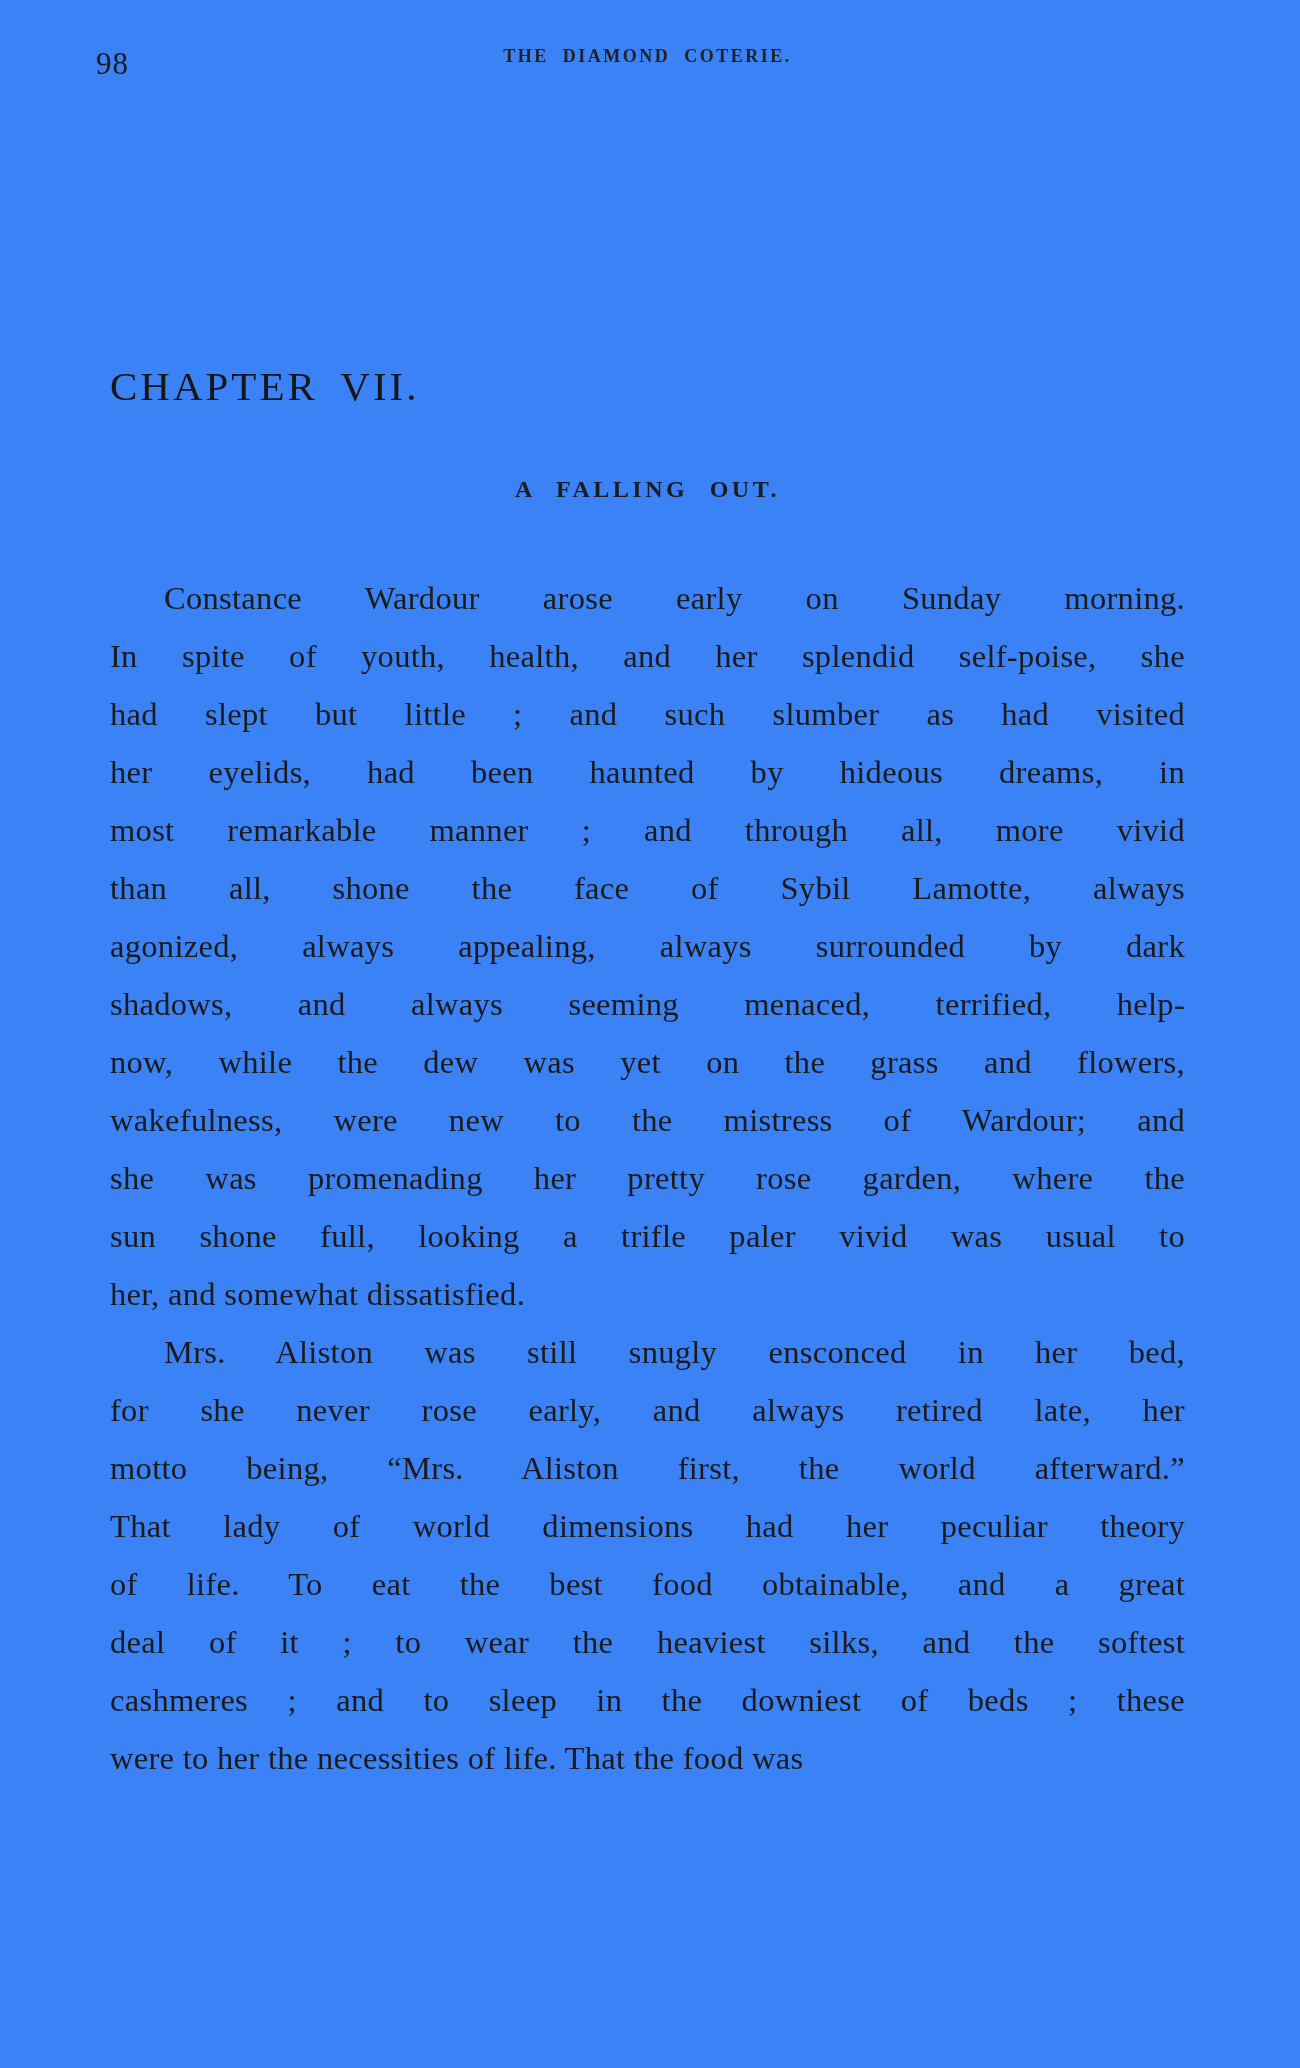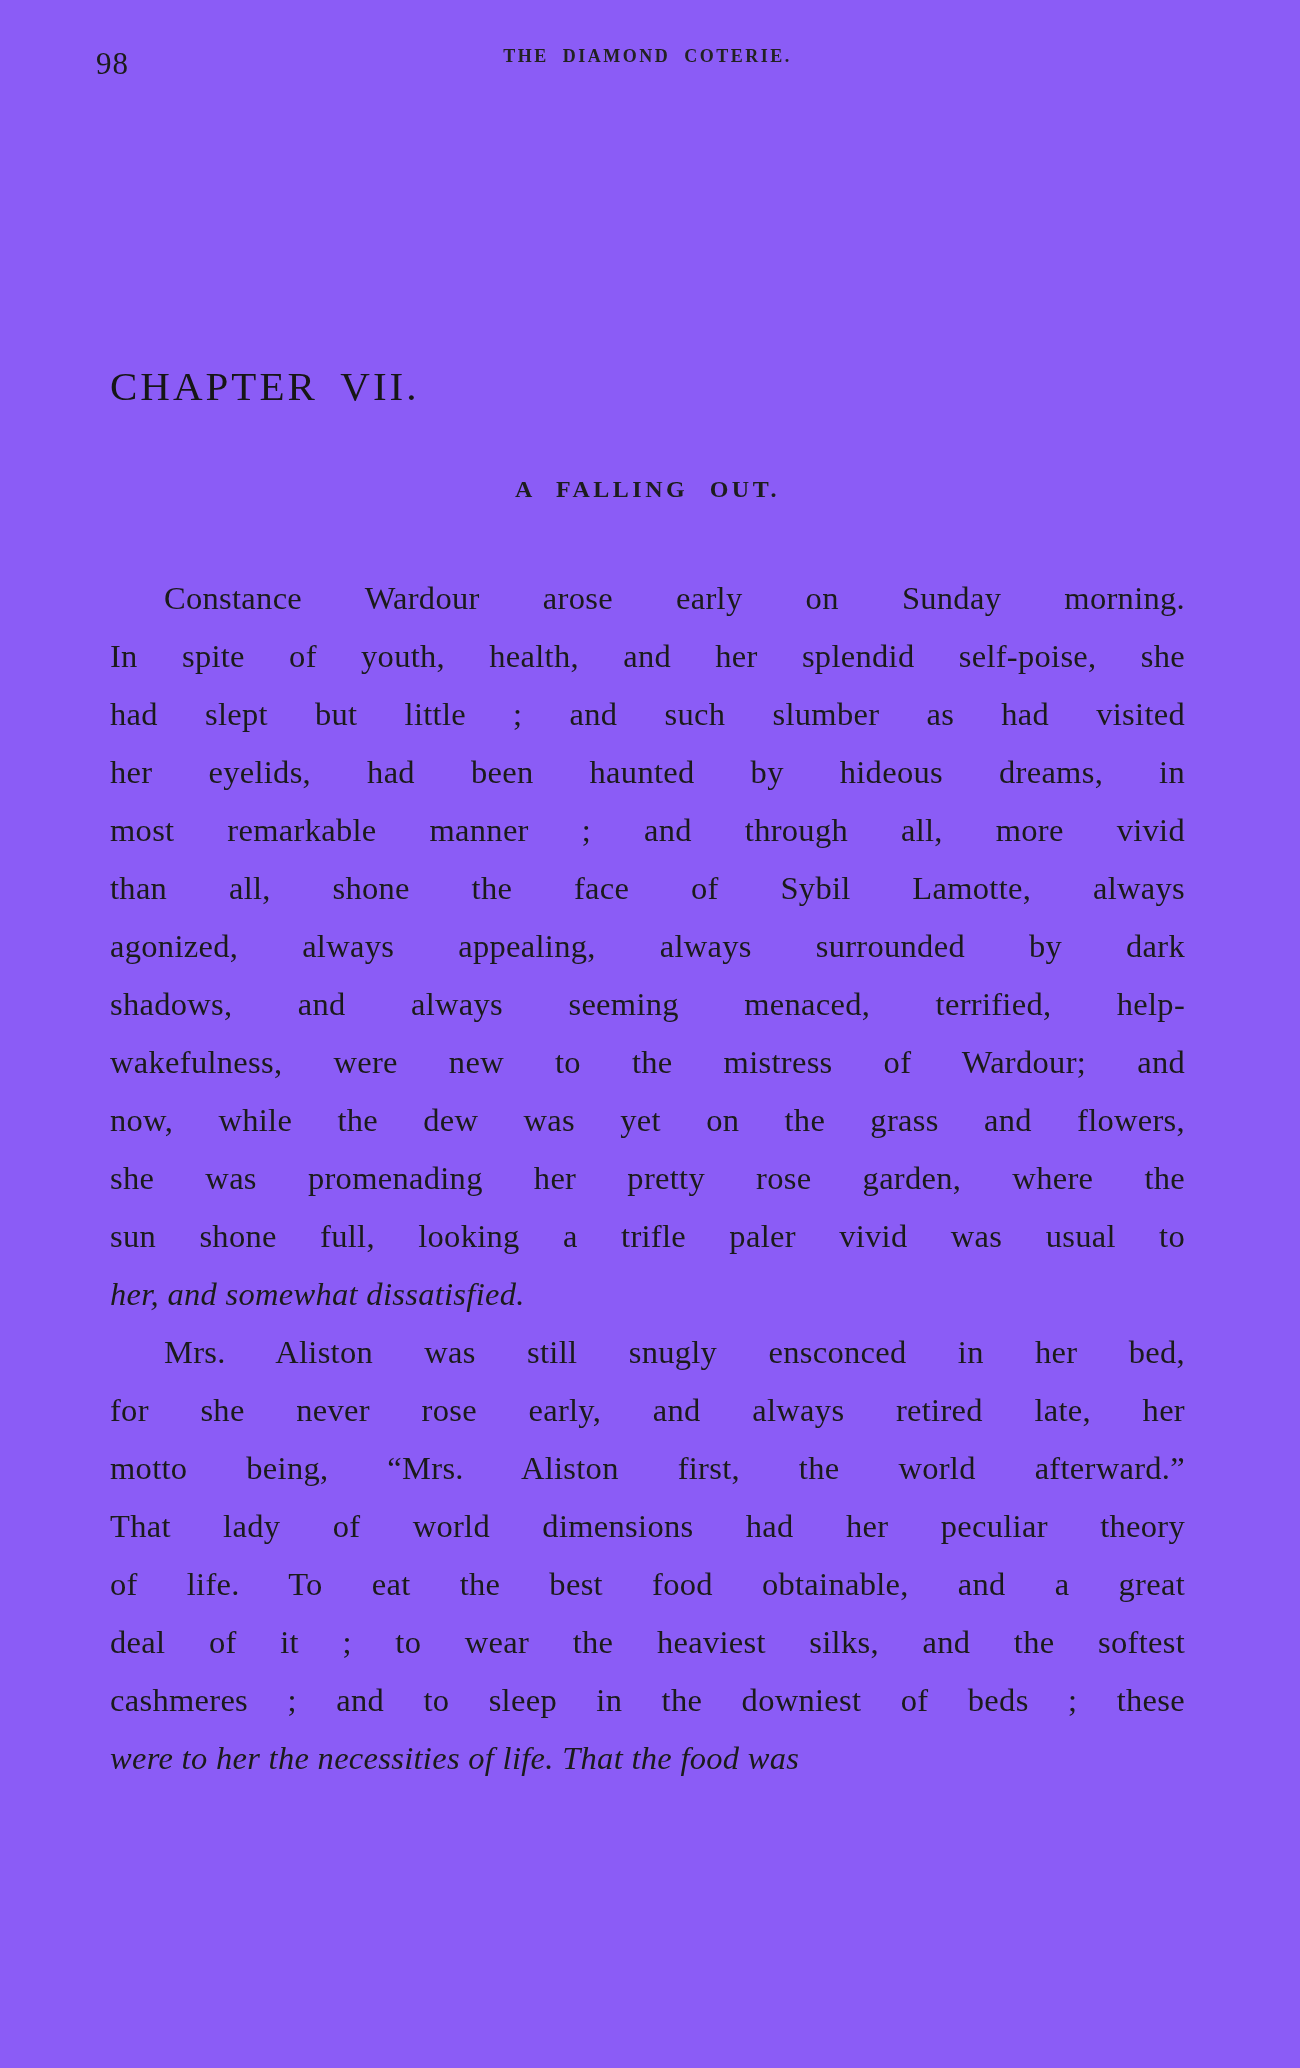--- a/index.html
+++ b/index.html
@@ -5,21 +5,21 @@
   html, body {
     margin: 0;
     padding: 0;
     background: #e9e9e7;
   }
   .page {
     position: relative;
     width: 1300px;
     height: 2068px;
     margin: 0 auto;
-    background: #8b5cf6;
+    background: #3b82f6;
     color: #1b1b1b;
     font-family: "Liberation Serif", "DejaVu Serif", serif;
     overflow: hidden;
     box-sizing: border-box;
     padding: 46px 115px 0 110px;
   }
   .header-row {
     position: relative;
     height: 40px;
   }
@@ -69,21 +69,20 @@
     text-align: justify;
     text-align-last: justify;
     text-justify: inter-word;
     letter-spacing: 0.3px;
   }
   .line.first {
     padding-left: 54px;
   }
   .line.last {
     text-align-last: left;
-    font-style: italic;
   }
 </style>
 </head>
 <body>
 
 <div class="page">
   <div class="header-row">
     <span class="page-number">98</span>
     <span class="running-header">THE DIAMOND COTERIE.</span>
   </div>
@@ -94,22 +93,22 @@
   <div class="body-text" id="body-text">
       <div class="paragraph">
         <div class="line first">Constance Wardour arose early on Sunday morning.</div>
         <div class="line">In spite of youth, health, and her splendid self-poise, she</div>
         <div class="line">had slept but little ; and such slumber as had visited</div>
         <div class="line">her eyelids, had been haunted by hideous dreams, in</div>
         <div class="line">most remarkable manner ; and through all, more vivid</div>
         <div class="line">than all, shone the face of Sybil Lamotte, always</div>
         <div class="line">agonized, always appealing, always surrounded by dark</div>
         <div class="line">shadows, and always seeming menaced, terrified, help-</div>
+        <div class="line">now, while the dew was yet on the grass and flowers,</div>
         <div class="line">wakefulness, were new to the mistress of Wardour; and</div>
-        <div class="line">now, while the dew was yet on the grass and flowers,</div>
         <div class="line">she was promenading her pretty rose garden, where the</div>
         <div class="line">sun shone full, looking a trifle paler vivid was usual to</div>
         <div class="line last">her, and somewhat dissatisfied.</div>
       </div>
       <div class="paragraph">
         <div class="line first">Mrs. Aliston was still snugly ensconced in her bed,</div>
         <div class="line">for she never rose early, and always retired late, her</div>
         <div class="line">motto being, “Mrs. Aliston first, the world afterward.”</div>
         <div class="line">That lady of world dimensions had her peculiar theory</div>
         <div class="line">of life. To eat the best food obtainable, and a great</div>

